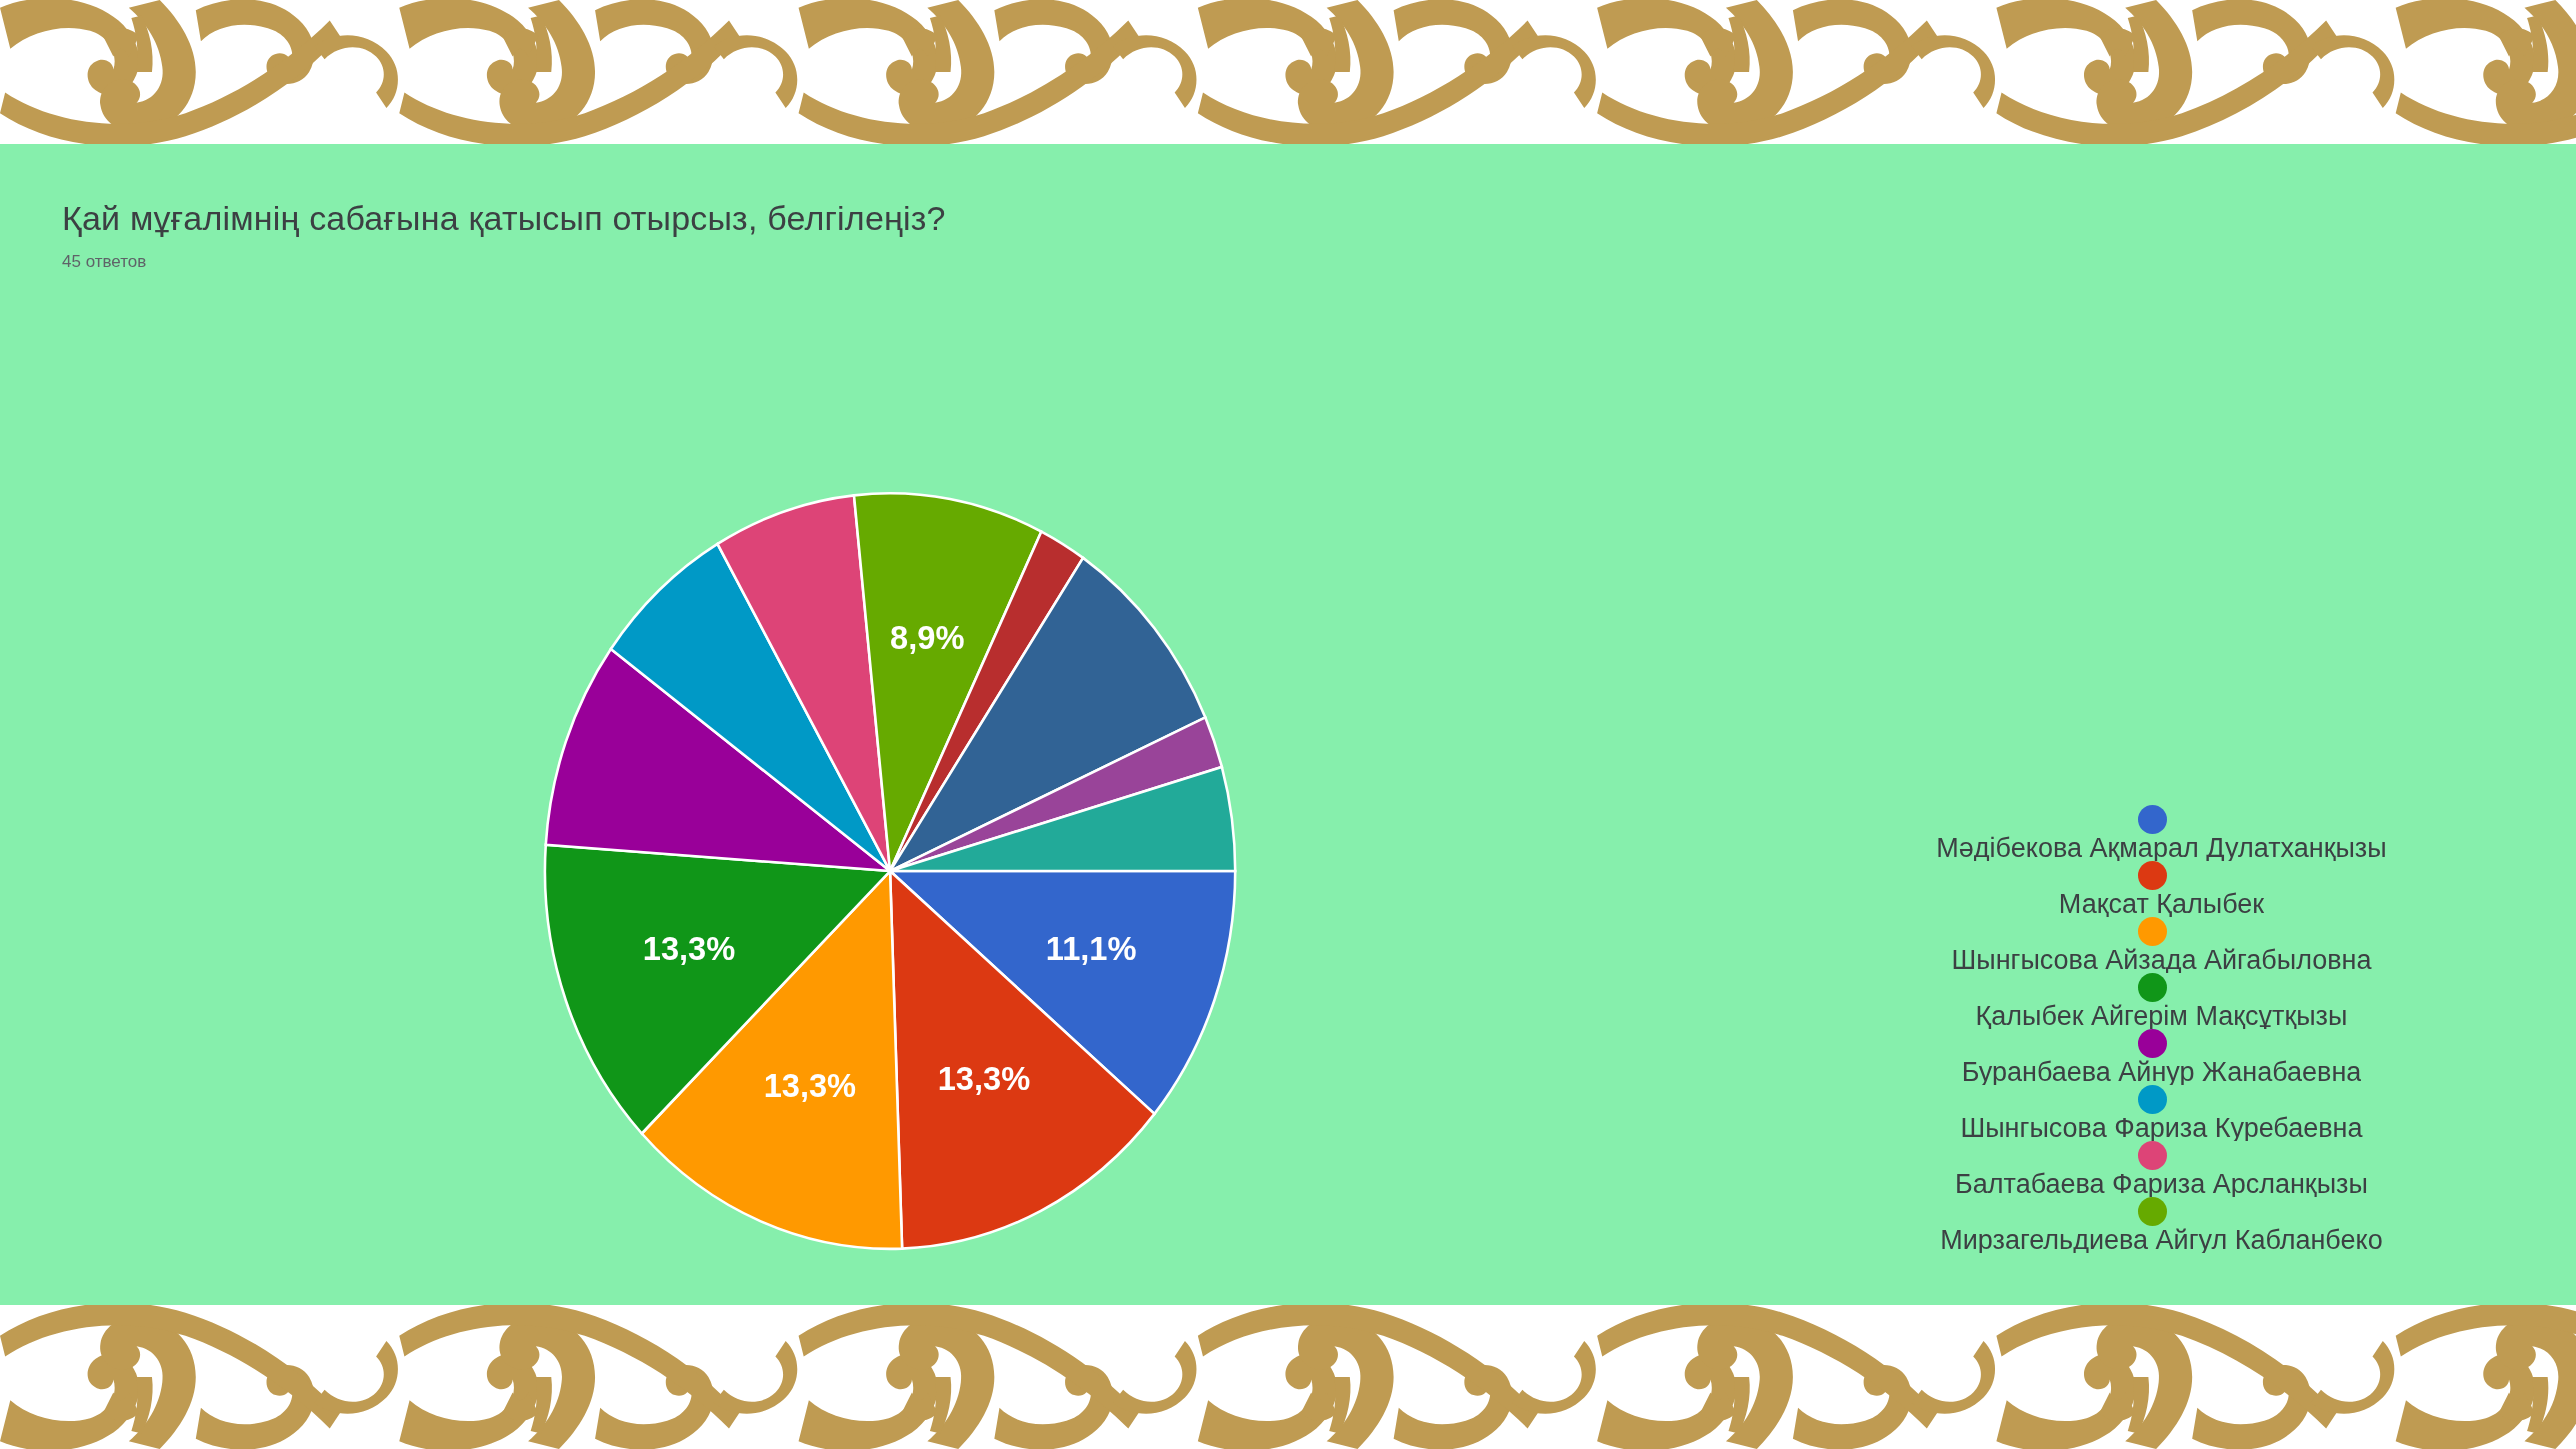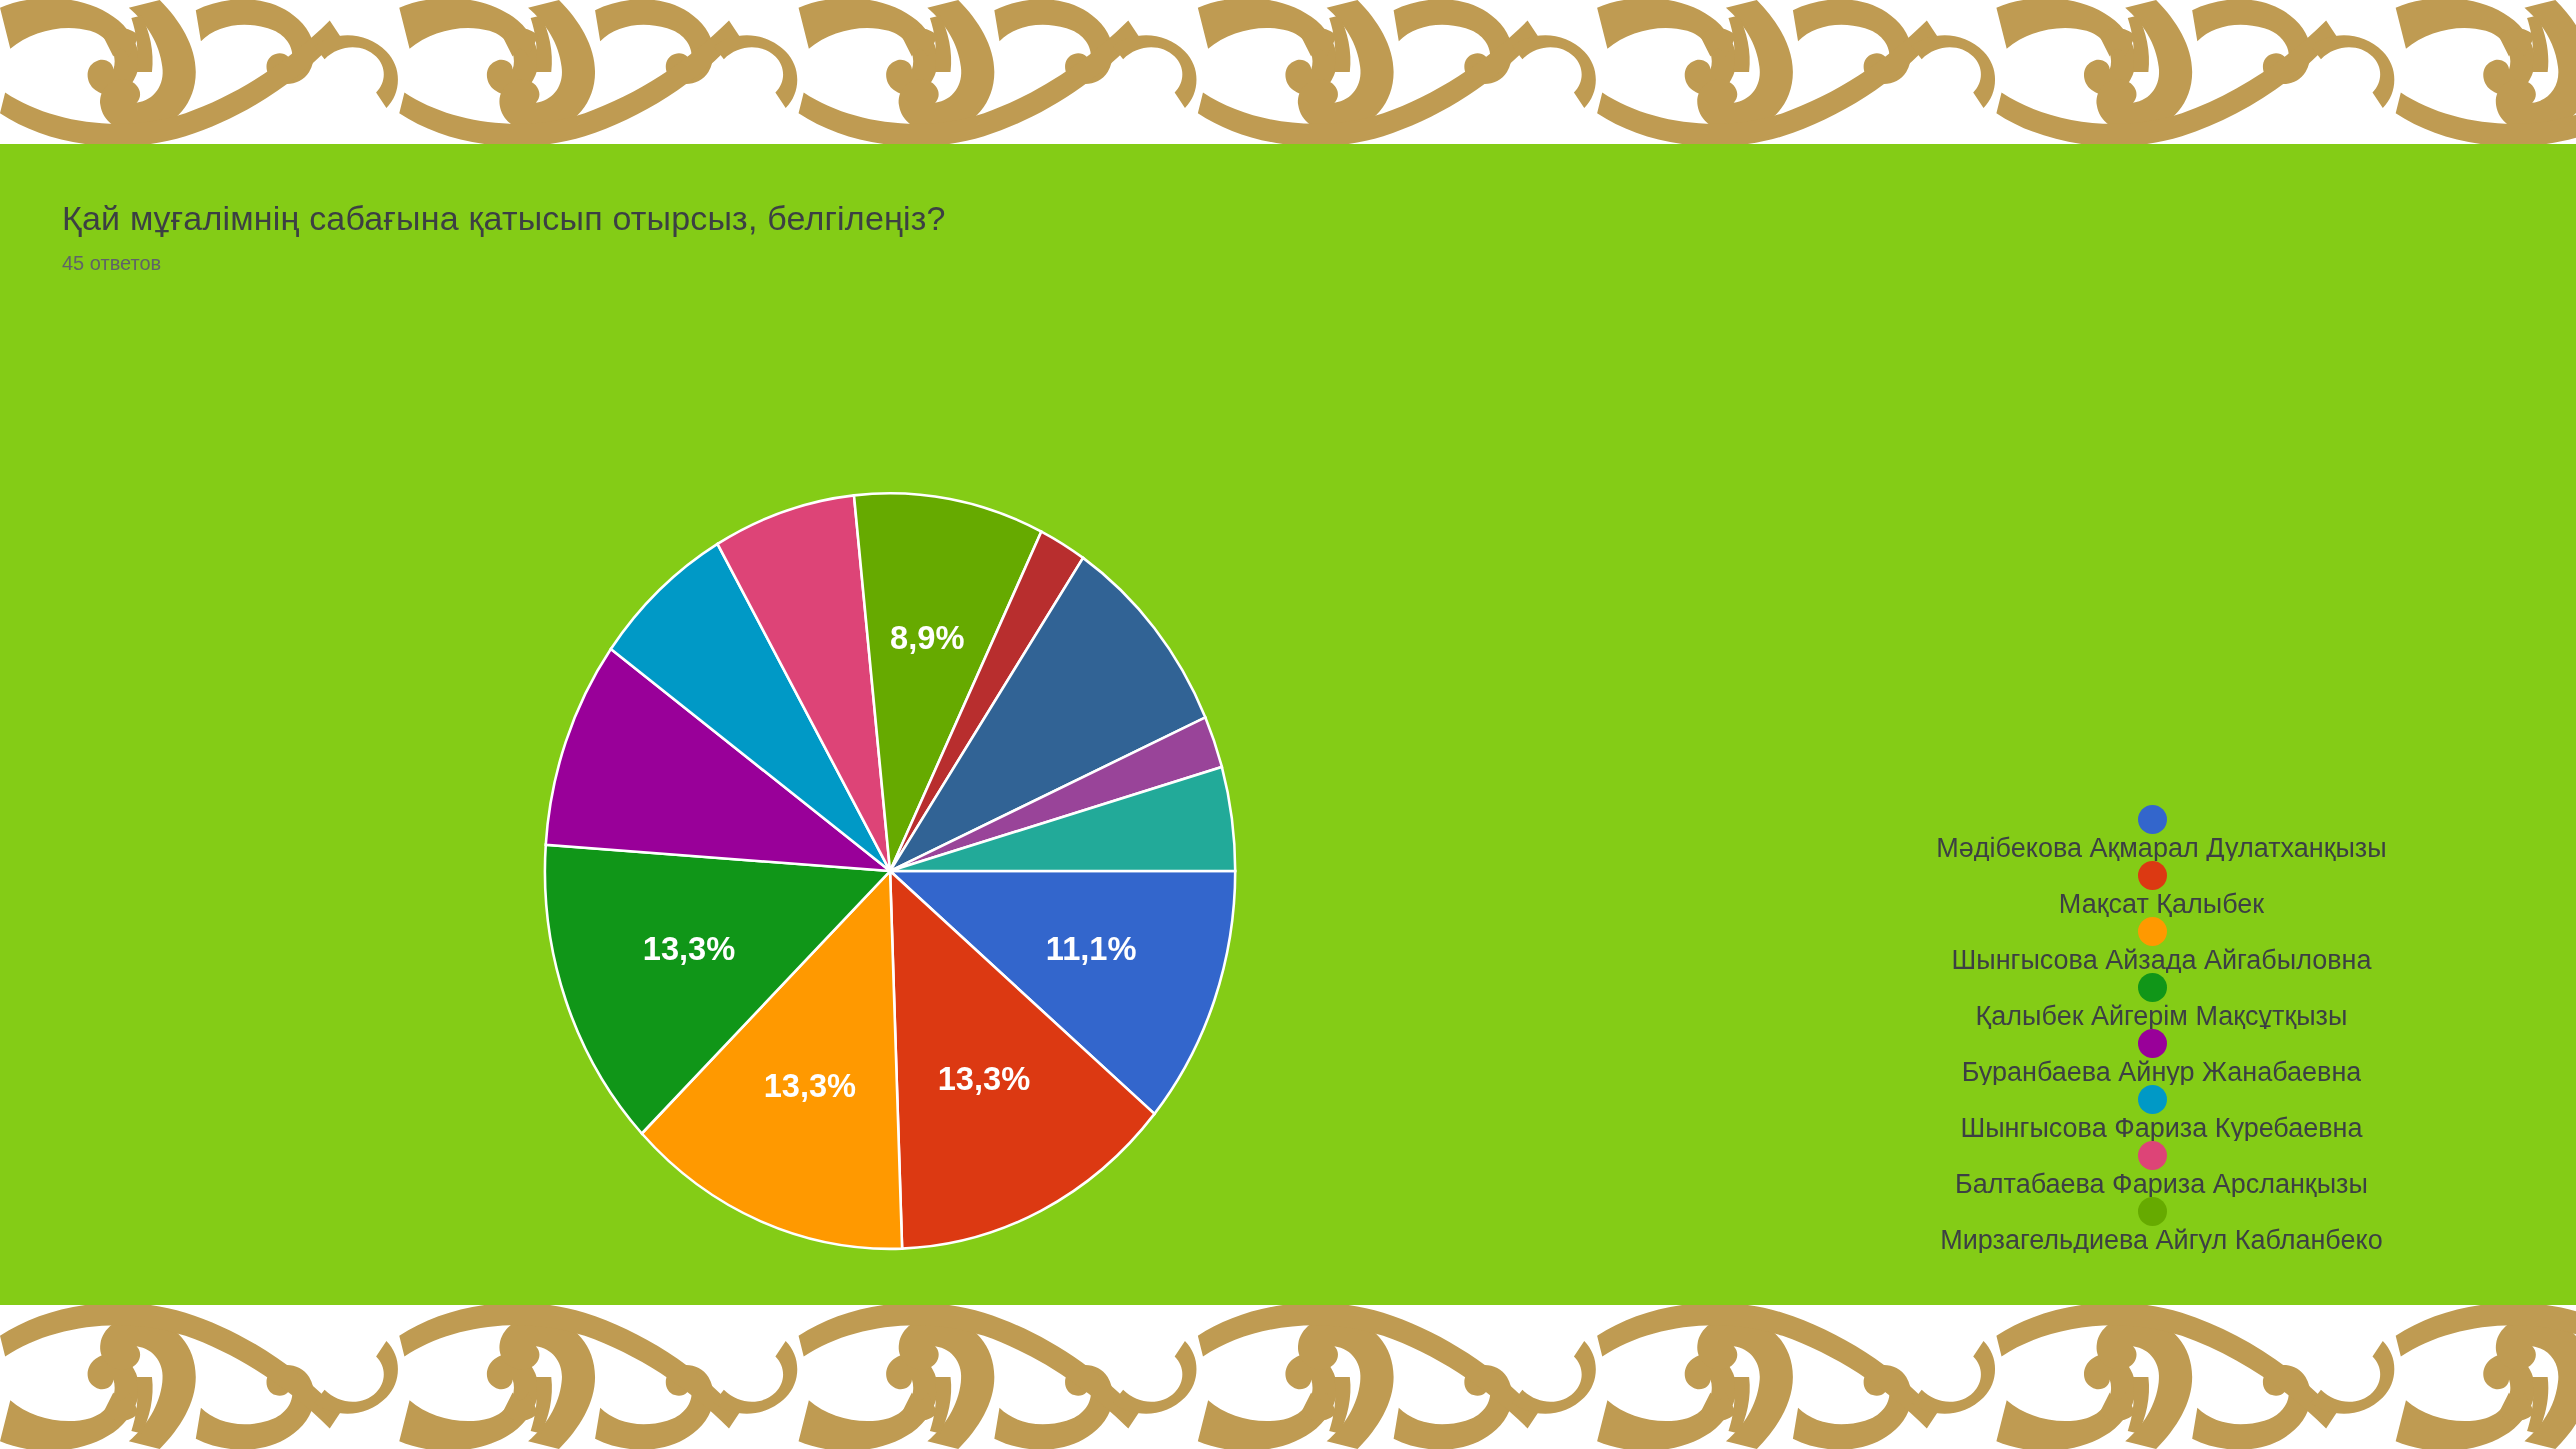--- a/index.html
+++ b/index.html
@@ -20,37 +20,37 @@
   .ornament-band.top{top:0;}
   .ornament-band.bottom{bottom:0;}
   .ornament-band.bottom .orn-svg{transform:scaleY(-1);transform-origin:center;}
   .orn-svg{display:block;width:2576px;height:144px;}
 
   
   .card{
     position:absolute;
     left:0;top:144px;
     width:2576px;height:1161px;
-    background:#84cc16;
+    background:#86efac;
   }
 
   .question-title{
     position:absolute;
     left:62px;top:53px;
     font-size:34px;
     line-height:1.25;
     color:#3c4043;
     font-weight:400;
     letter-spacing:0.2px;
     white-space:nowrap;
   }
   .response-count{
     position:absolute;
     left:62px;top:108px;
-    font-size:20px;
+    font-size:17px;
     color:#5f6368;
     font-weight:400;
   }
 
   
   .chart-area{
     position:absolute;
     left:0;top:163px;
     width:2576px;height:996px;
   }

